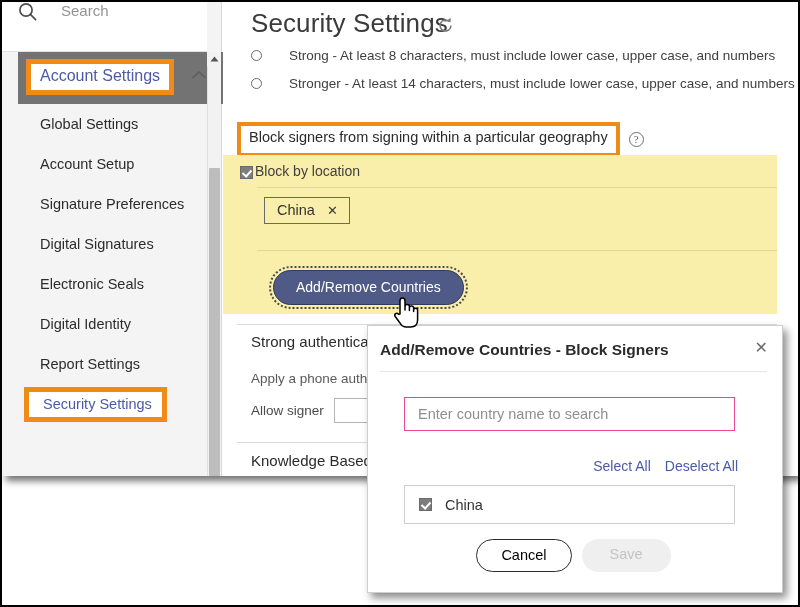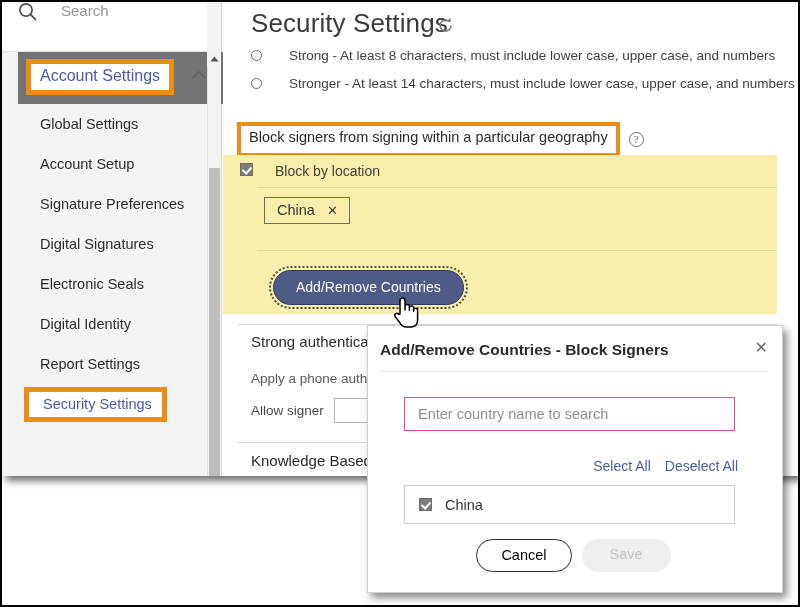--- a/index.html
+++ b/index.html
@@ -233,22 +233,22 @@
     height: 1px;
     background: #e2d69a;
   }
   .yband-line1 { top: 185px; }
   .yband-line2 { top: 248px; }
 
   .chk-row {
     position: absolute;
     left: 17px; top: 161px;
     display: flex;
-    align-items: flex-start;
-    gap: 22px;
+    align-items: flex-end;
+    gap: 2px;
     font-size: 14px;
     color: #3f3f3f;
   }
   .cb {
     width: 13px; height: 13px;
     background: #7d7d7d;
     border: 1px solid #6b6b6b;
     position: relative;
     flex: none;
   }

